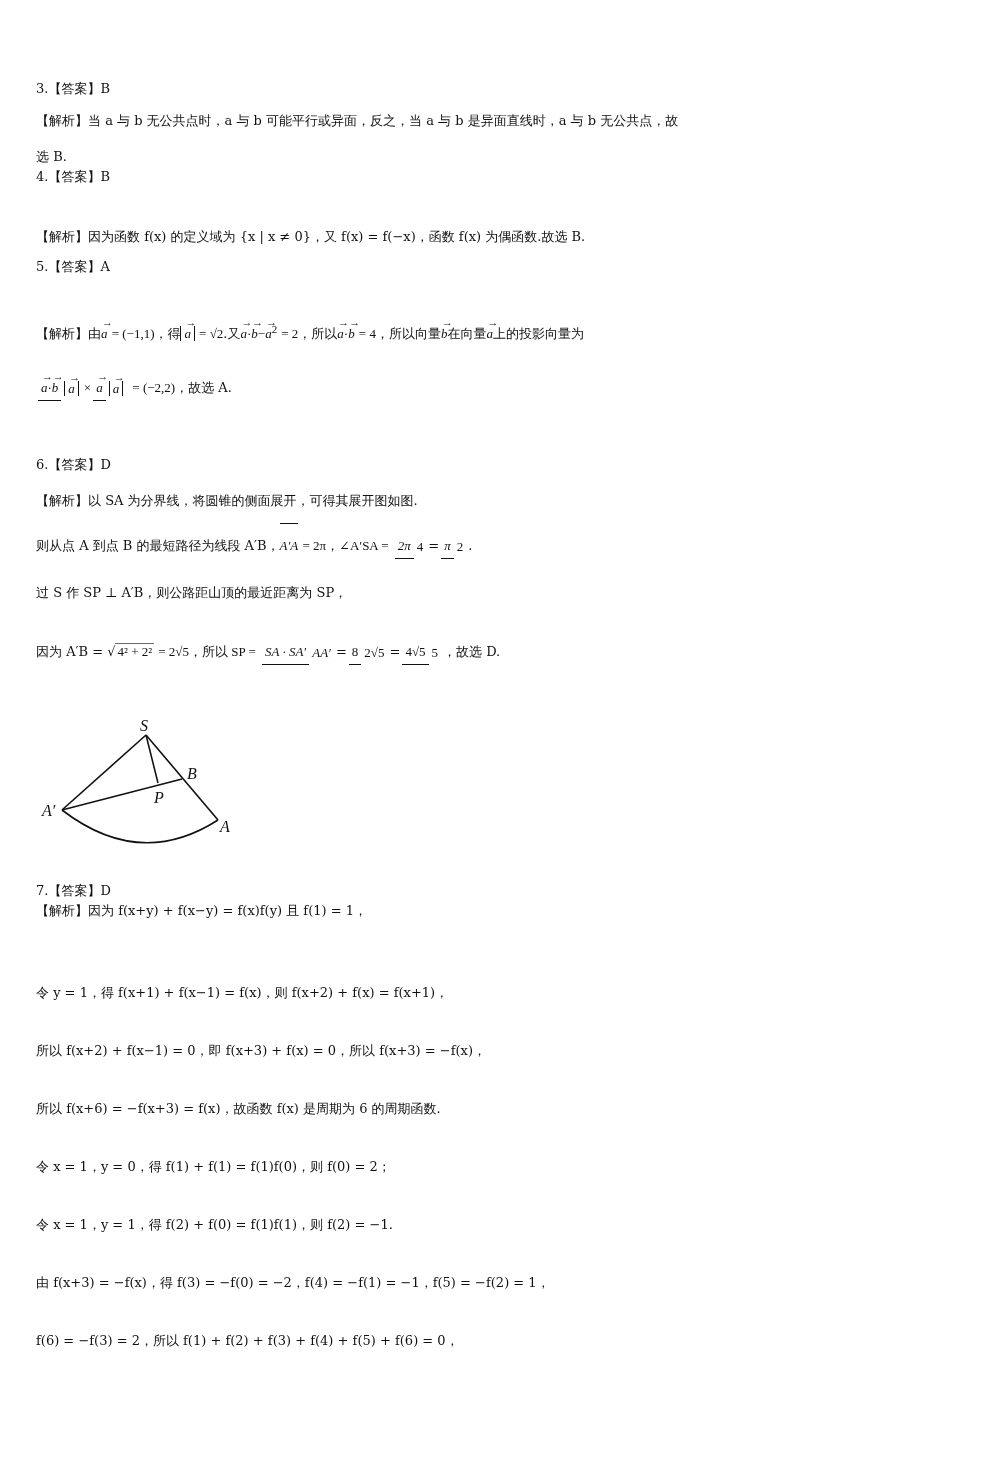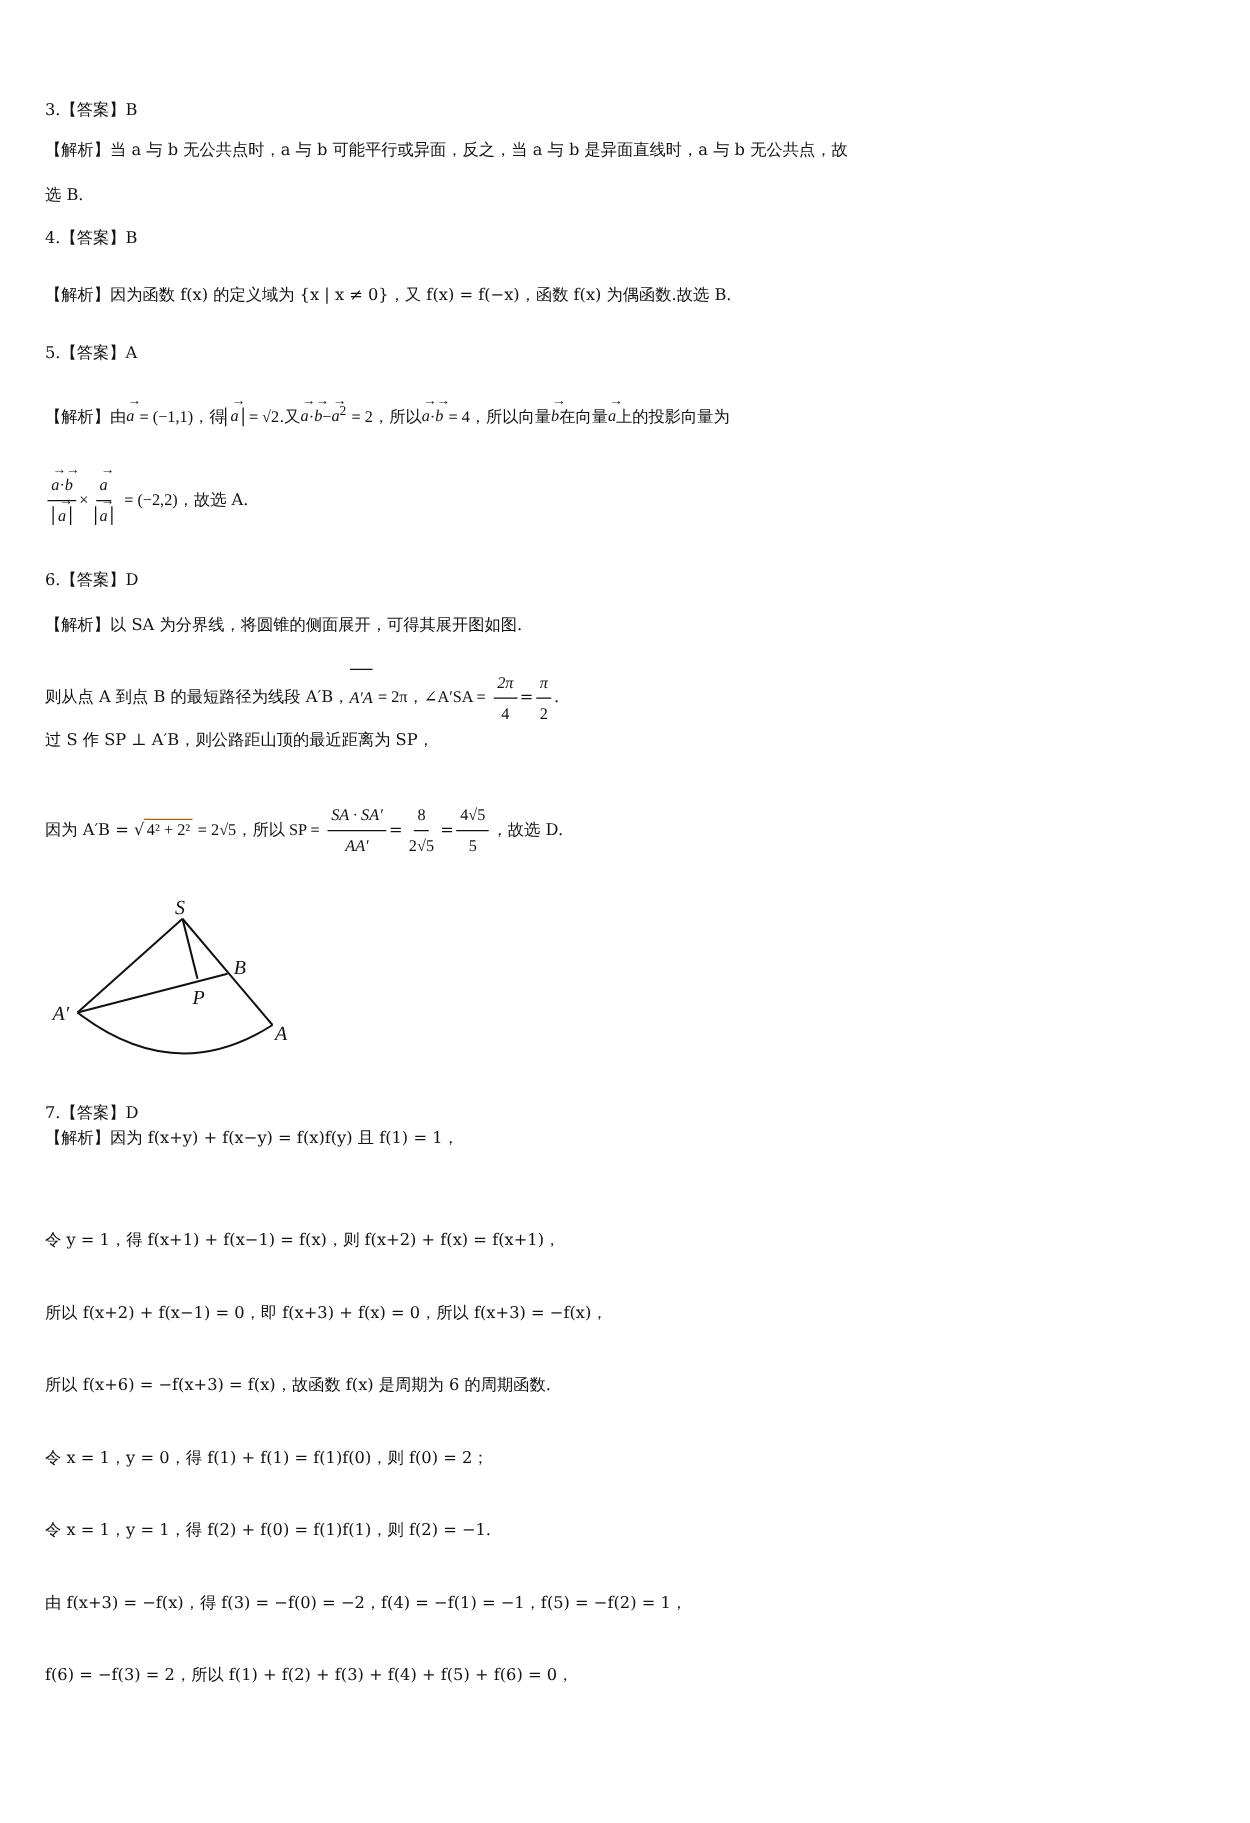--- a/index.html
+++ b/index.html
@@ -7,41 +7,41 @@
     width: 1000px; height: 1458px; position: relative; overflow: hidden;
     font-family: "DejaVu Serif", "Liberation Serif", serif;
     color: #111111;
   }
   .line {
     position: absolute; left: 36px; white-space: nowrap;
     font-size: 13px; line-height: 22px;
   }
   .m { font-family: "Liberation Serif", "DejaVu Serif", serif; font-style: italic; }
   .up { font-family: "Liberation Serif", "DejaVu Serif", serif; font-style: normal; text-align: center; }
-  .frac { display: inline-flex; flex-direction: column; align-items: center; vertical-align: middle; margin: 0 2px; font-family: "Liberation Serif", serif; }
+  .frac { display: inline-flex; flex-direction: row; align-items: center; vertical-align: middle; margin: 0 2px; font-family: "Liberation Serif", serif; }
   .frac .num { border-bottom: 1px solid #111; padding: 0 3px; line-height: 24px; }
   .frac .den { line-height: 24px; padding: 0 3px; }
   .vec { position: relative; display: inline-block; font-family: "Liberation Serif", serif; font-style: italic; }
   .vec::before { content: "\2192"; position: absolute; top: -12px; left: 1px; font-size: 11px; font-style: normal; }
   .abs { border-left: 1px solid #111; border-right: 1px solid #111; padding: 0 3px; }
   .over { border-top: 1px solid #111; padding-top: 14px; }
   .sqrt { border-top: 1px solid #a16207; padding: 0 2px; }
   svg { position: absolute; }
 </style>
 </head>
 <body>
 
 <div class="line" style="top:78px">3.【答案】B</div>
 <div class="line" style="top:110px">【解析】当 a 与 b 无公共点时，a 与 b 可能平行或异面，反之，当 a 与 b 是异面直线时，a 与 b 无公共点，故</div>
 <div class="line" style="top:146px">选 B.</div>
 
-<div class="line" style="top:180px">4.【答案】B</div>
+<div class="line" style="top:166px">4.【答案】B</div>
 <div class="line" style="top:226px">【解析】因为函数 f(x) 的定义域为 {x | x ≠ 0}，又 f(x) = f(−x)，函数 f(x) 为偶函数.故选 B.</div>
 
-<div class="line" style="top:272px">5.【答案】A</div>
+<div class="line" style="top:256px">5.【答案】A</div>
 <div class="line" style="top:318px">
   <span>【解析】由</span><span class="vec">a</span>
   <span class="up">= (−1,1)</span><span>，得</span><span class="abs"><span class="vec">a</span></span>
   <span class="up">= √2</span><span>.又</span><span class="vec">a</span><span class="up">·</span><span class="vec">b</span><span class="up">−</span><span class="vec">a</span><sup class="up">2</sup>
   <span class="up">= 2</span><span>，所以</span><span class="vec">a</span><span class="up">·</span><span class="vec">b</span>
   <span class="up">= 4</span><span>，所以向量</span><span class="vec">b</span><span>在向量</span><span class="vec">a</span><span>上的投影向量为</span>
 </div>
 <div class="line" style="top:376px">
   <span class="frac">
     <span class="num"><span class="vec">a</span><span class="up">·</span><span class="vec">b</span></span>

